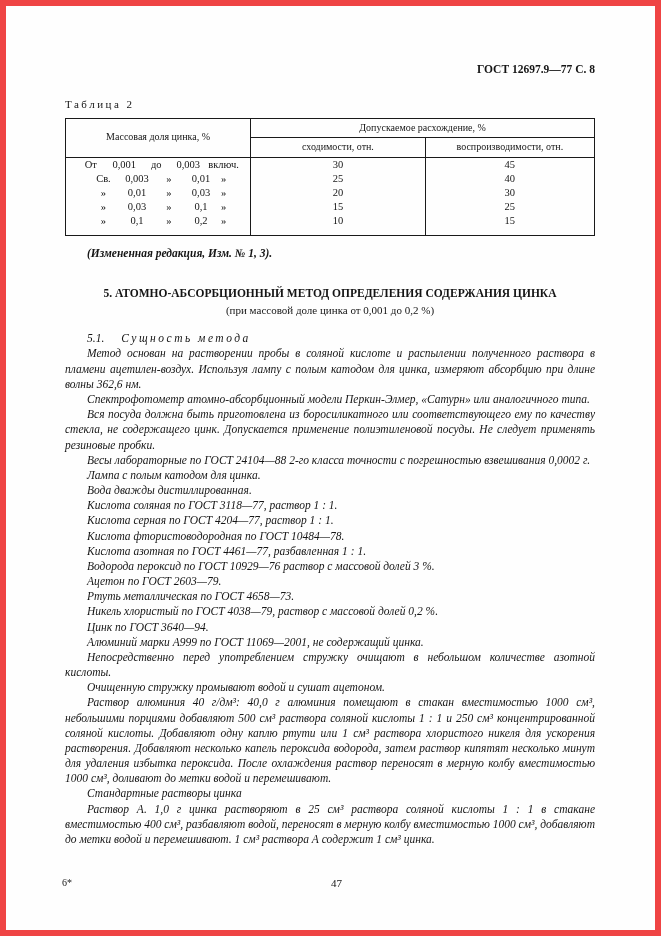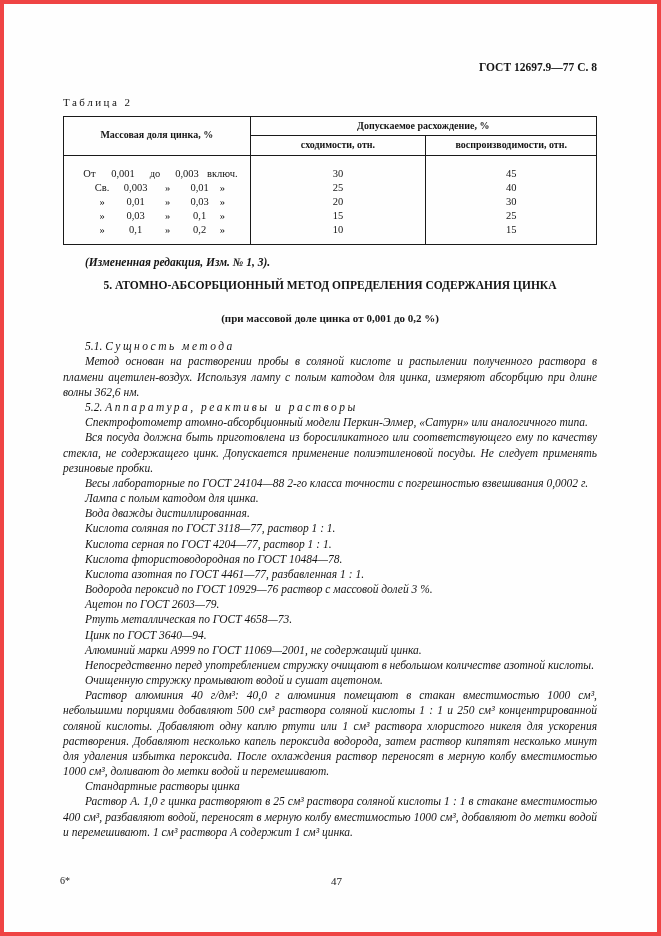--- a/index.html
+++ b/index.html
@@ -3,45 +3,45 @@
 <meta charset="utf-8">
 <title>ГОСТ 12697.9—77 С. 8</title>
 <style>
   html,body{margin:0;padding:0;background:#e9e9e9;}
   .page{
     width:661px;height:936px;margin:0 auto;background:#fefefe;
     box-sizing:border-box;position:relative;
     padding:56px 60px 0 59px;
     font-family:"Liberation Serif","DejaVu Serif",serif;
     font-size:11.5px;line-height:1.32;color:#151515;
-    border:4px solid #ef4444;
+    border:6px solid #ef4444;
   }
   .doc-ref{text-align:right;font-weight:bold;font-size:11.5px;}
   .table-caption{letter-spacing:2.5px;font-size:11px;margin-top:20px;margin-bottom:6px;}
   .gost-table{width:100%;border-collapse:collapse;table-layout:fixed;border:1px solid #1a1a1a;}
-  .gost-table th{font-weight:bold;border:1px solid #1a1a1a;font-size:10px;
+  .gost-table th{font-weight:normal;border:1px solid #1a1a1a;font-size:10px;
     padding:3px 4px;text-align:center;vertical-align:middle;line-height:1.25;}
   .gost-table tbody td{border-left:1px solid #1a1a1a;border-right:1px solid #1a1a1a;
     font-size:10.5px;padding:0 4px;line-height:14px;text-align:center;vertical-align:top;}
-  .gost-table tbody tr:first-child td{padding-top:11px;}
+  .gost-table tbody tr:first-child td{padding-top:0;}
   .gost-table tbody tr:last-child td{padding-bottom:7px;}
   .col-mass{width:35%;} .col-conv{width:33%;} .col-repr{width:32%;}
   td.range{text-align:left;padding-left:8px;}
   .c-from{display:inline-block;width:27px;}
   .c-low{display:inline-block;width:40px;}
   .c-mid{display:inline-block;width:24px;}
   .c-high{display:inline-block;width:40px;}
   .c-suf{display:inline-block;}
   .para{margin:0;text-indent:22px;text-align:justify;font-style:italic;}
   .bold{font-weight:bold;}
   .mt10{margin-top:10px;}
   .mt14{margin-top:14px;}
-  .sec-title{font-weight:bold;text-align:center;margin:8px 30px 0 30px;line-height:1.3;}
-  .sec-subtitle{font-weight:bold;text-align:center;margin:18px 0 12px 0;font-size:11px;}
-  .sp{letter-spacing:2.5px;}
+  .sec-title{font-weight:bold;text-align:center;margin:25px 30px 0 30px;line-height:1.3;}
+  .sec-subtitle{font-weight:normal;text-align:center;margin:2px 0 12px 0;font-size:11px;}
+  .sp{letter-spacing:2.5px;margin-left:14px;}
   .footer-note{position:absolute;left:56px;top:870px;font-size:10px;}
   .page-num{position:absolute;left:12px;right:0;top:870px;text-align:center;font-size:11px;}
 </style>
 </head>
 <body>
 
 <div class="page">
 
   <div class="doc-ref">ГОСТ 12697.9—77 С. 8</div>
 
@@ -93,34 +93,34 @@
   </table>
 
   <p class="para bold mt10">(Измененная редакция, Изм. № 1, 3).</p>
 
   <div class="sec-title">5. АТОМНО-АБСОРБЦИОННЫЙ МЕТОД ОПРЕДЕЛЕНИЯ СОДЕРЖАНИЯ ЦИНКА</div>
   <div class="sec-subtitle">(при массовой доле цинка от 0,001 до 0,2 %)</div>
 
   <p class="para mt14"><span>5.1.</span>&nbsp;<span class="sp">Сущность метода</span></p>
   <p class="para">Метод основан на растворении пробы в соляной кислоте и распылении полученного раствора в пламени ацетилен-воздух. Используя лампу с полым катодом для цинка, измеряют абсорбцию при длине волны 362,6 нм.</p>
 
-  <p class="para"><span>5.2.</span>&nbsp;<span class="sp">Аппаратура, реактивы и растворы</span></p>
 
   <p class="para">Спектрофотометр атомно-абсорбционный модели Перкин-Элмер, «Сатурн» или аналогичного типа.</p>
   <p class="para">Вся посуда должна быть приготовлена из боросиликатного или соответствующего ему по качеству стекла, не содержащего цинк. Допускается применение полиэтиленовой посуды. Не следует применять резиновые пробки.</p>
   <p class="para">Весы лабораторные по ГОСТ 24104—88 2-го класса точности с погрешностью взвешивания 0,0002 г.</p>
   <p class="para">Лампа с полым катодом для цинка.</p>
   <p class="para">Вода дважды дистиллированная.</p>
   <p class="para">Кислота соляная по ГОСТ 3118—77, раствор 1 : 1.</p>
   <p class="para">Кислота серная по ГОСТ 4204—77, раствор 1 : 1.</p>
   <p class="para">Кислота фтористоводородная по ГОСТ 10484—78.</p>
   <p class="para">Кислота азотная по ГОСТ 4461—77, разбавленная 1 : 1.</p>
   <p class="para">Водорода пероксид по ГОСТ 10929—76 раствор с массовой долей 3 %.</p>
   <p class="para">Ацетон по ГОСТ 2603—79.</p>
   <p class="para">Ртуть металлическая по ГОСТ 4658—73.</p>
+  <p class="para">Никель хлористый по ГОСТ 4038—79, раствор с массовой долей 0,2 %.</p>
   <p class="para">Цинк по ГОСТ 3640—94.</p>
   <p class="para">Алюминий марки А999 по ГОСТ 11069—2001, не содержащий цинка.</p>
   <p class="para">Непосредственно перед употреблением стружку очищают в небольшом количестве азотной кислоты.</p>
   <p class="para">Очищенную стружку промывают водой и сушат ацетоном.</p>
   <p class="para">Раствор алюминия 40 г/дм³: 40,0 г алюминия помещают в стакан вместимостью 1000 см³, небольшими порциями добавляют 500 см³ раствора соляной кислоты 1 : 1 и 250 см³ концентрированной соляной кислоты. Добавляют одну каплю ртути или 1 см³ раствора хлористого никеля для ускорения растворения. Добавляют несколько капель пероксида водорода, затем раствор кипятят несколько минут для удаления избытка пероксида. После охлаждения раствор переносят в мерную колбу вместимостью 1000 см³, доливают до метки водой и перемешивают.</p>
   <p class="para">Стандартные растворы цинка</p>
   <p class="para">Раствор А. 1,0 г цинка растворяют в 25 см³ раствора соляной кислоты 1 : 1 в стакане вместимостью 400 см³, разбавляют водой, переносят в мерную колбу вместимостью 1000 см³, добавляют до метки водой и перемешивают. 1 см³ раствора А содержит 1 см³ цинка.</p>
 
   <span class="footer-note">6*</span>
   <span class="page-num">47</span>

